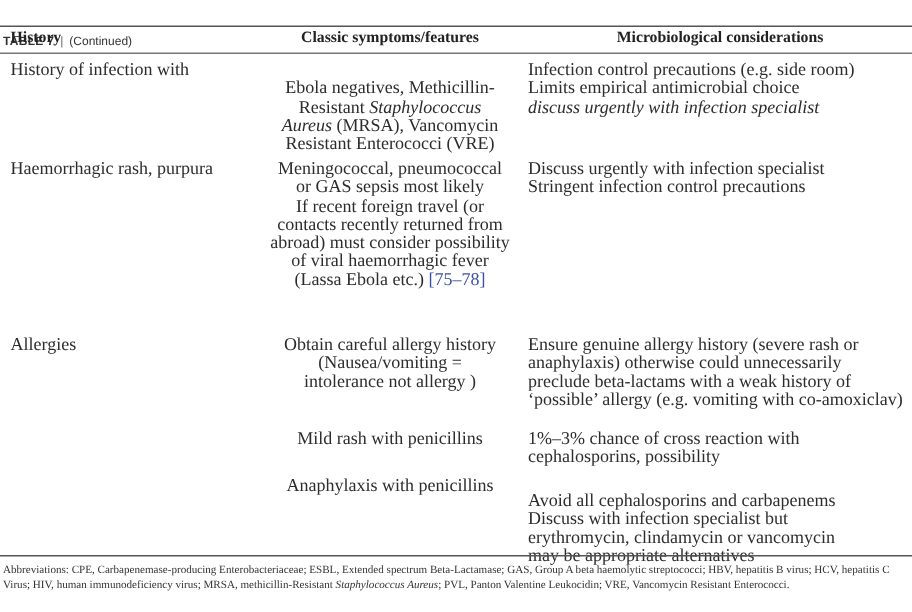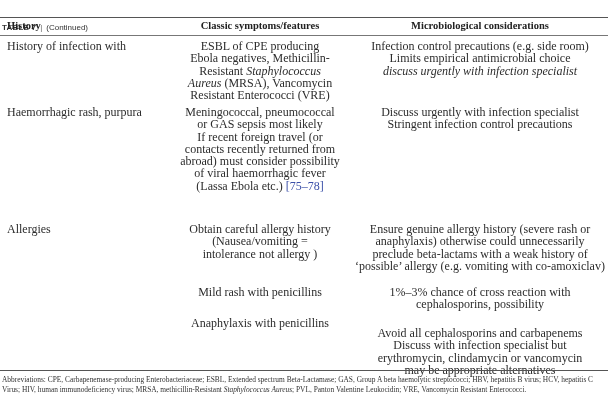--- a/index.html
+++ b/index.html
@@ -24,21 +24,21 @@
   .hdr {
     position: absolute; top: 20px; font-size: 10.5px; font-weight: bold;
     font-family: "Liberation Serif", serif; color: #222;
   }
   .cell {
     position: absolute; font-size: 12px; line-height: 12.3px;
     font-family: "Liberation Serif", serif; color: #2c2c2c;
   }
   .c1 { left: 7px; width: 170px; text-align: left; }
   .c2 { left: 160px; width: 200px; text-align: center; }
-  .c3 { left: 352px; width: 256px; text-align: center; }
+  .c3 { left: 352px; width: 256px; text-align: left; }
   .cite { color: #3a4fa8; }
   .abbr {
     position: absolute; left: 2px; top: 375px; width: 604px;
     font-size: 7.4px; line-height: 10.2px; color: #333;
     font-family: "Liberation Serif", serif;
   }
   em { font-style: italic; }
 </style>
 </head>
 <body>
@@ -50,21 +50,21 @@
 <div class="rule top"></div>
 <div class="hdr" style="left:7px">History</div>
 <div class="hdr" style="left:160px;width:200px;text-align:center">Classic symptoms/features</div>
 <div class="hdr" style="left:352px;width:256px;text-align:center">Microbiological considerations</div>
 <div class="rule head"></div>
 
 <div class="cell c1" style="top:40px">
   <span>History of infection with</span><br>
 </div>
 <div class="cell c2" style="top:40px">
-  <span>ESBL of CPE producing</span><br>
+  <br>
   <span>Ebola negatives, Methicillin-</span><br>
   <span>Resistant </span><em>Staphylococcus</em><br>
   <em>Aureus</em><span> (MRSA), Vancomycin</span><br>
   <span>Resistant Enterococci (VRE)</span>
 </div>
 <div class="cell c3" style="top:40px">
   <span>Infection control precautions (e.g. side room)</span><br>
   <span>Limits empirical antimicrobial choice</span><br>
   <em>discuss urgently with infection specialist</em>
 </div>

